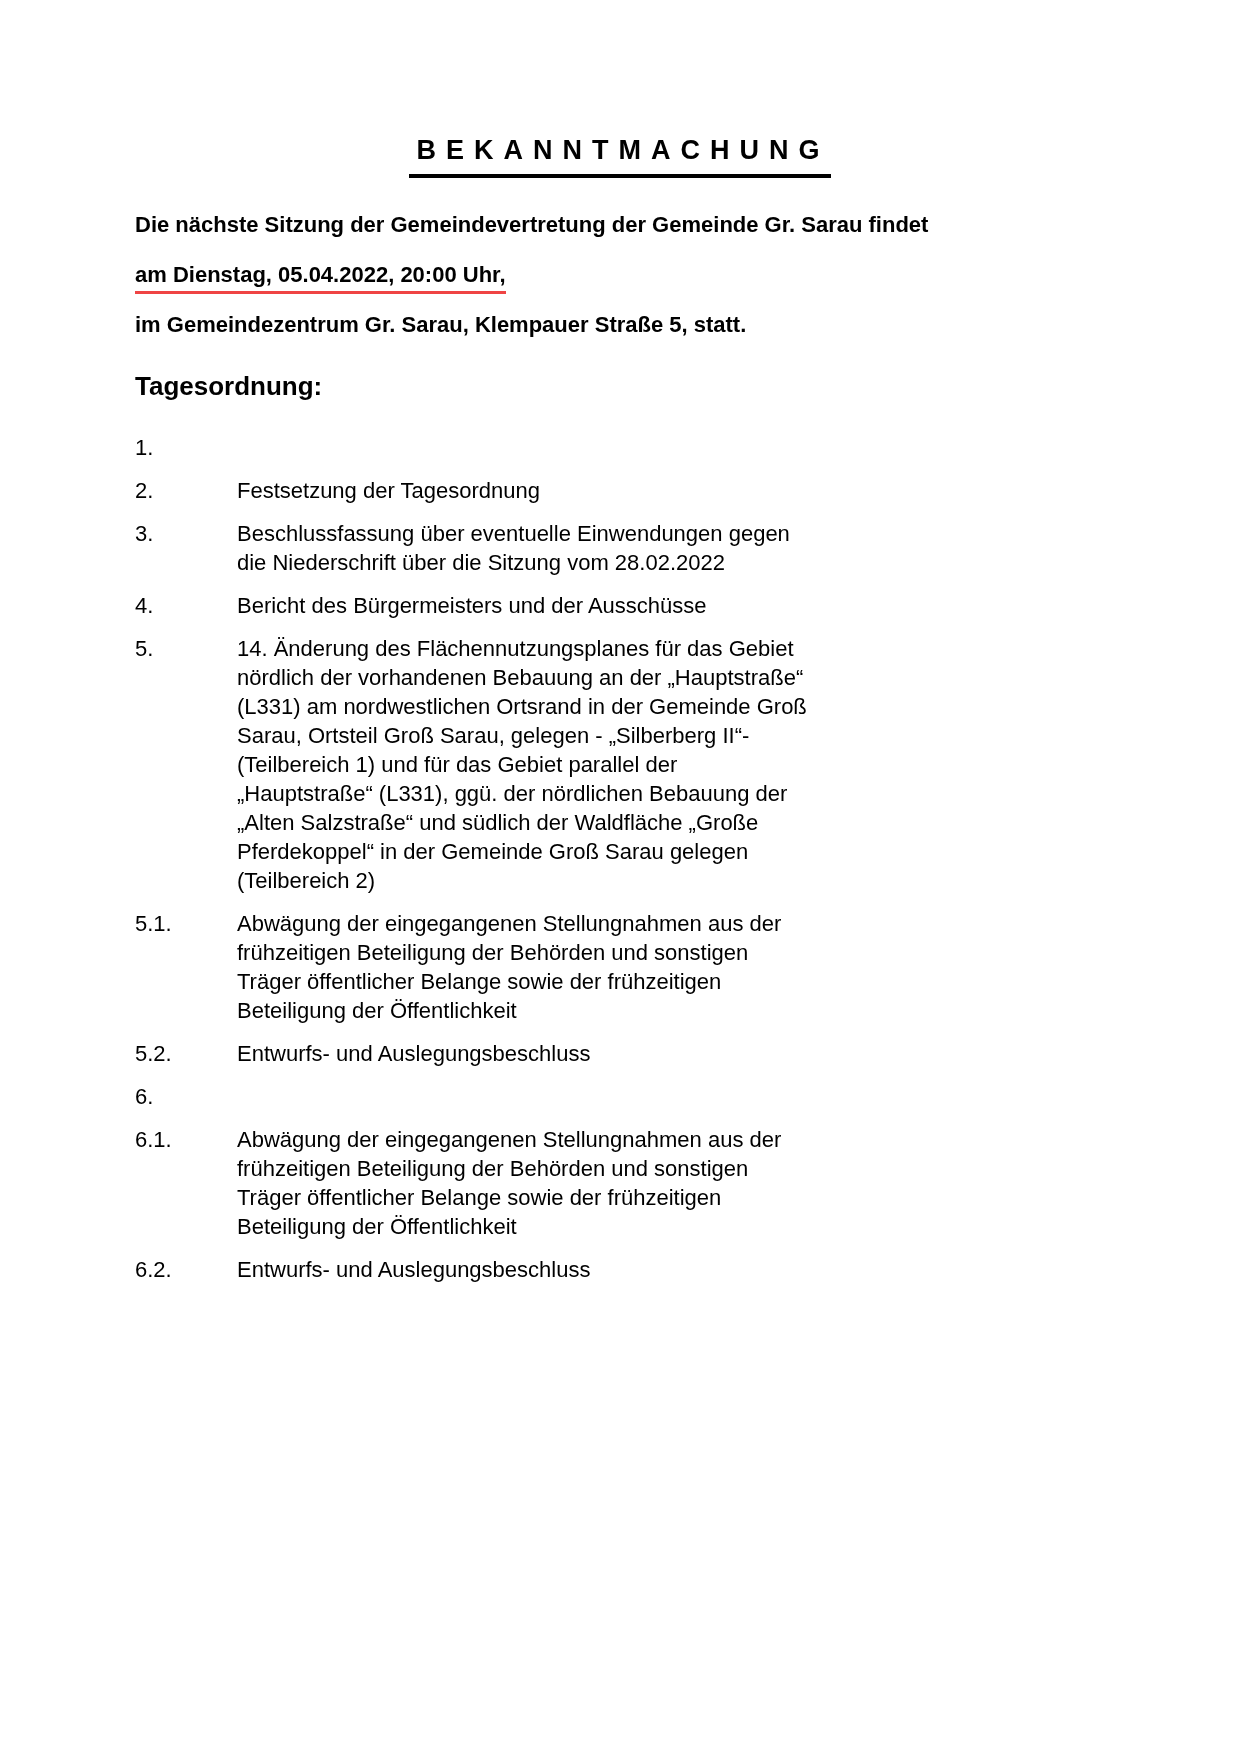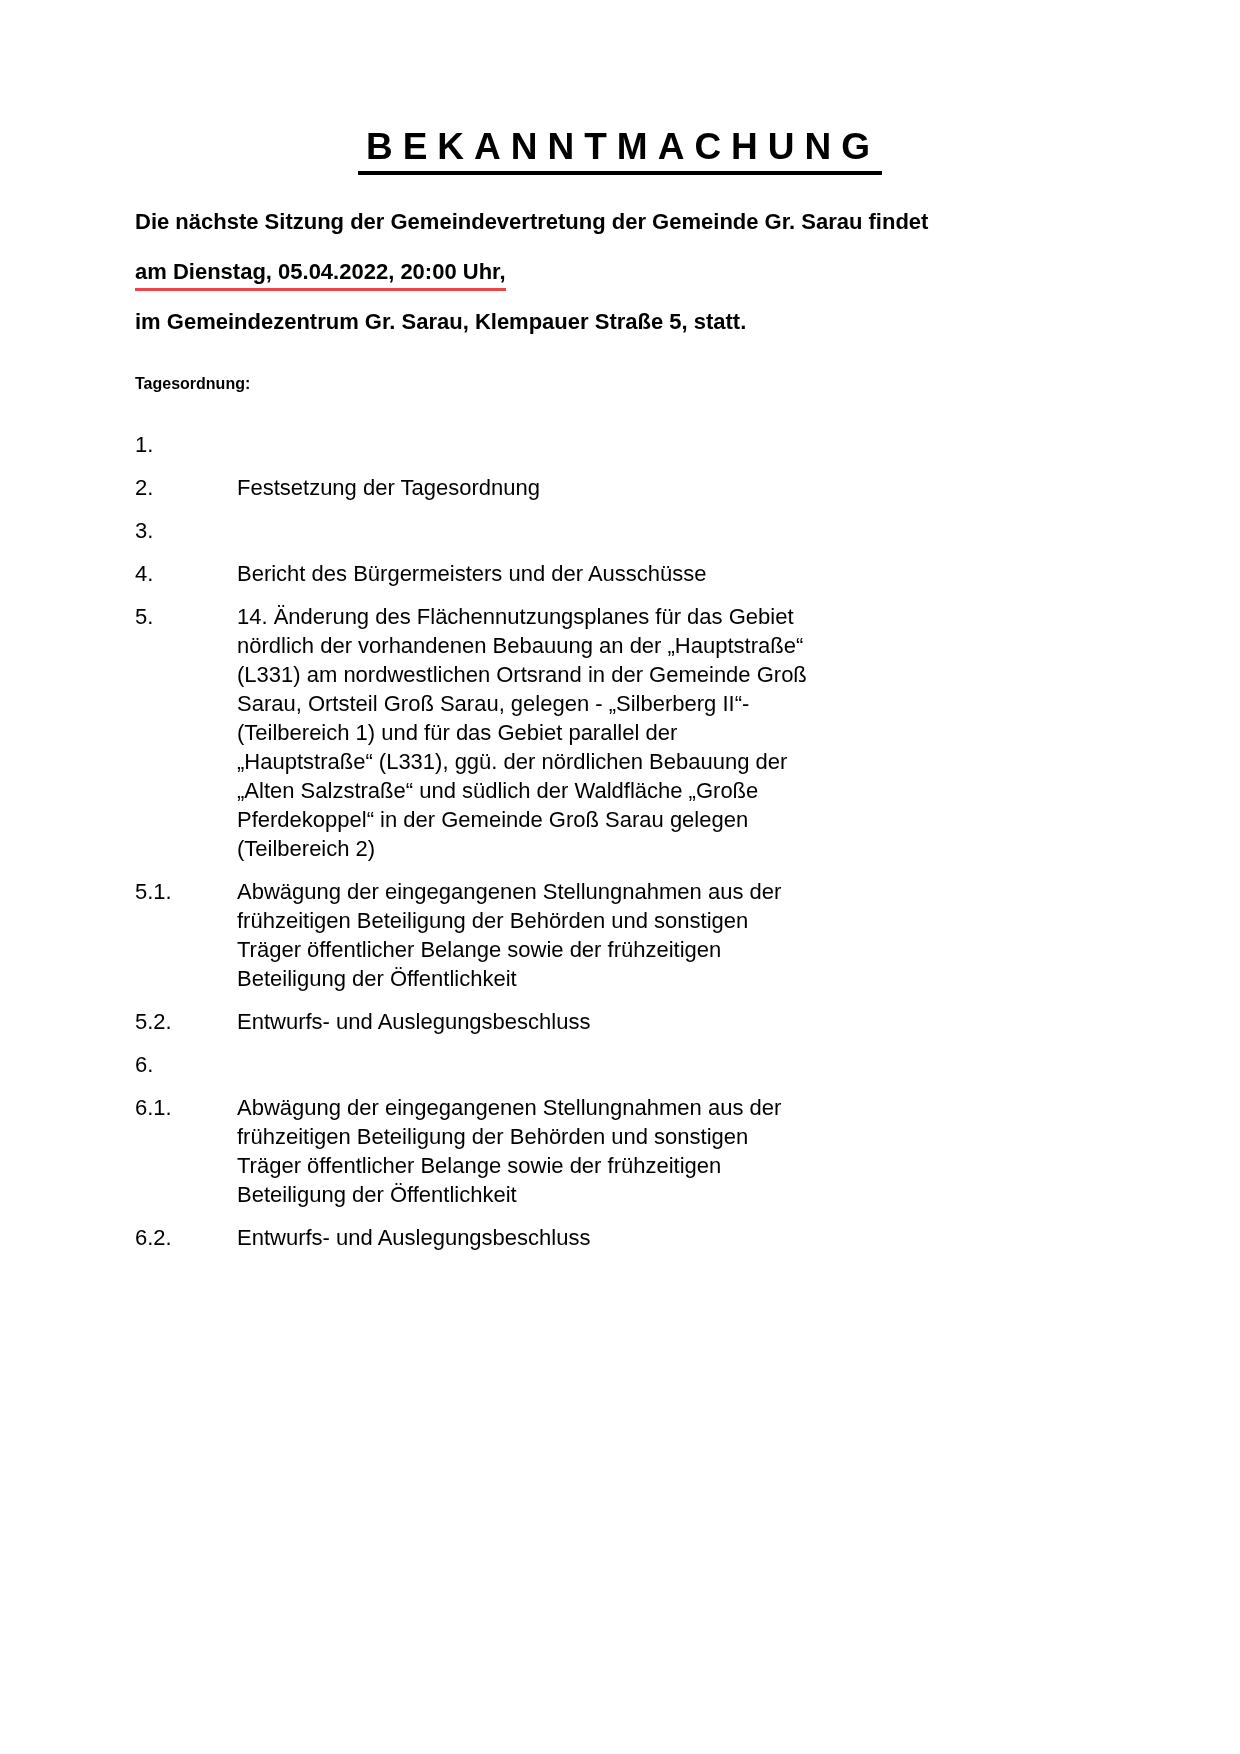--- a/index.html
+++ b/index.html
@@ -18,21 +18,21 @@
     padding: 130px 135px 0 135px;
     overflow: hidden;
   }
   .doc-title {
     text-align: center;
     margin: 0;
   }
   .doc-title .title-text {
     display: inline-block;
     font-weight: bold;
-    font-size: 37px;
+    font-size: 27px;
     line-height: 34px;
     letter-spacing: 10px;
     border-bottom: 4px solid #000000;
     padding: 0 2px 7px 8px;
   }
   .intro-line {
     text-align: left;
     font-weight: bold;
     font-size: 22px;
     line-height: 29px;
@@ -41,21 +41,21 @@
   .intro-line.first  { margin-top: 32px; }
   .intro-line.second { margin-top: 21px; }
   .intro-line.third  { margin-top: 16px; }
   .underlined {
     display: inline-block;
     border-bottom: 3px solid #ef4444;
     padding-bottom: 2px;
   }
   .agenda-heading {
     font-weight: bold;
-    font-size: 16px;
+    font-size: 26px;
     line-height: 29px;
     margin: 33px 0 0 0;
   }
   .agenda {
     margin-top: 32px;
   }
   .agenda-item {
     display: flex;
     align-items: flex-start;
     font-size: 22px;
@@ -94,20 +94,22 @@
       <span class="num">1.</span>
     </div>
 
     <div class="agenda-item">
       <span class="num">2.</span>
       <span class="txt">Festsetzung der Tagesordnung</span>
     </div>
 
     <div class="agenda-item">
       <span class="num">3.</span>
+      <span class="txt">Beschlussfassung über eventuelle Einwendungen gegen
+die Niederschrift über die Sitzung vom 28.02.2022</span>
     </div>
 
     <div class="agenda-item">
       <span class="num">4.</span>
       <span class="txt">Bericht des Bürgermeisters und der Ausschüsse</span>
     </div>
 
     <div class="agenda-item">
       <span class="num">5.</span>
       <span class="txt">14. Änderung des Flächennutzungsplanes für das Gebiet

